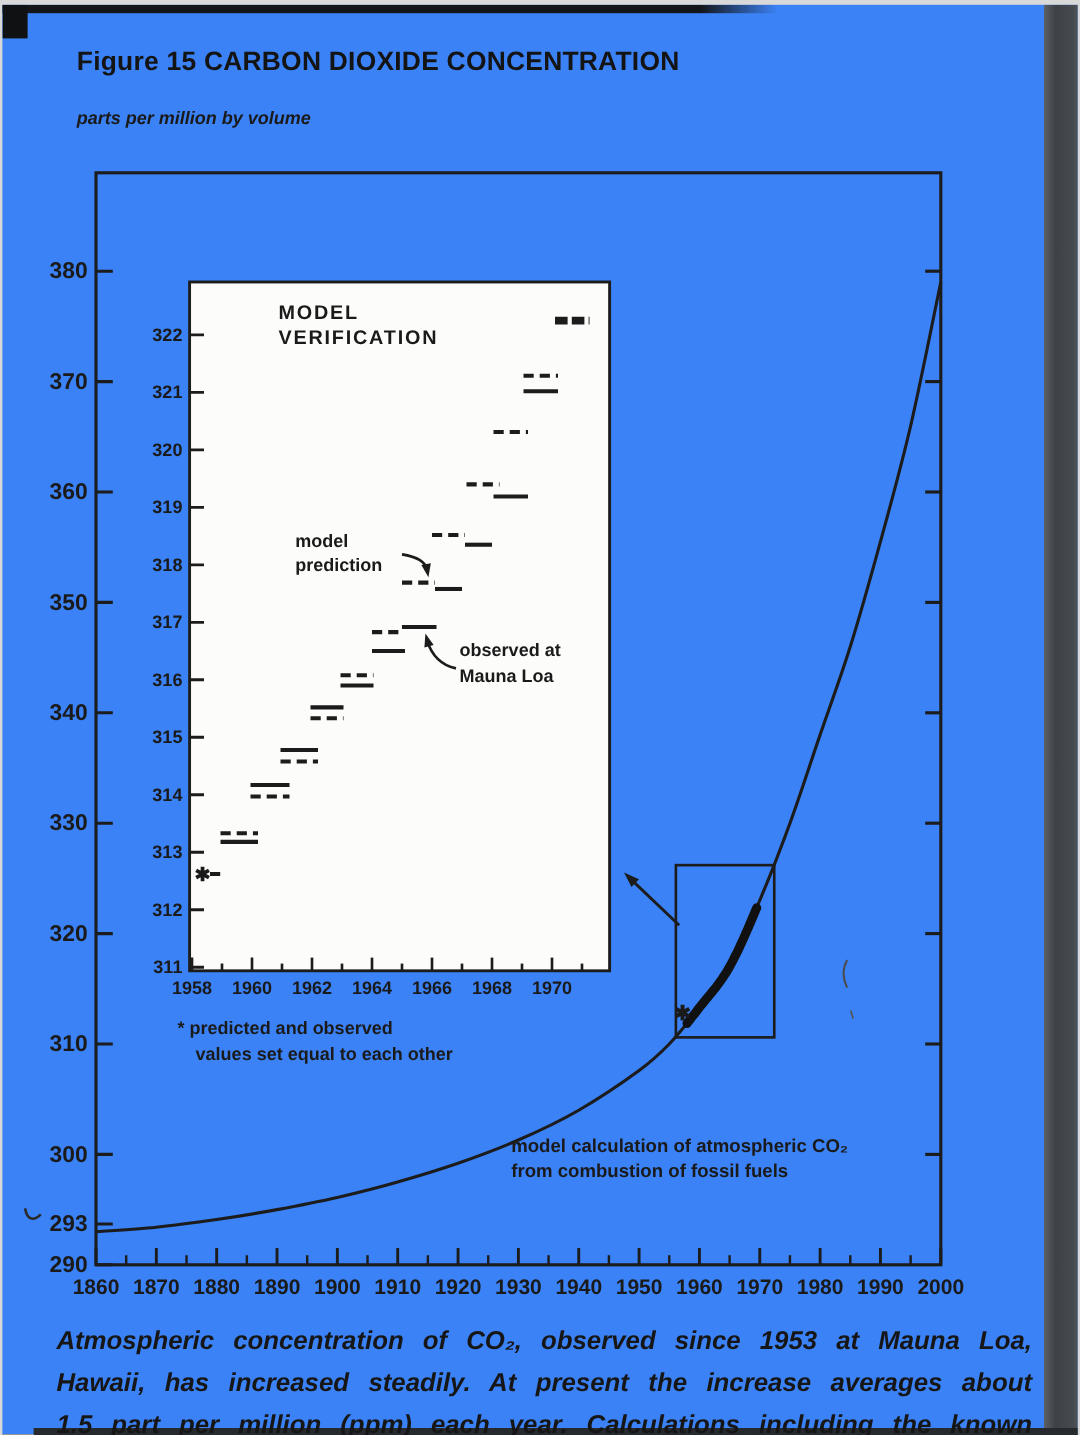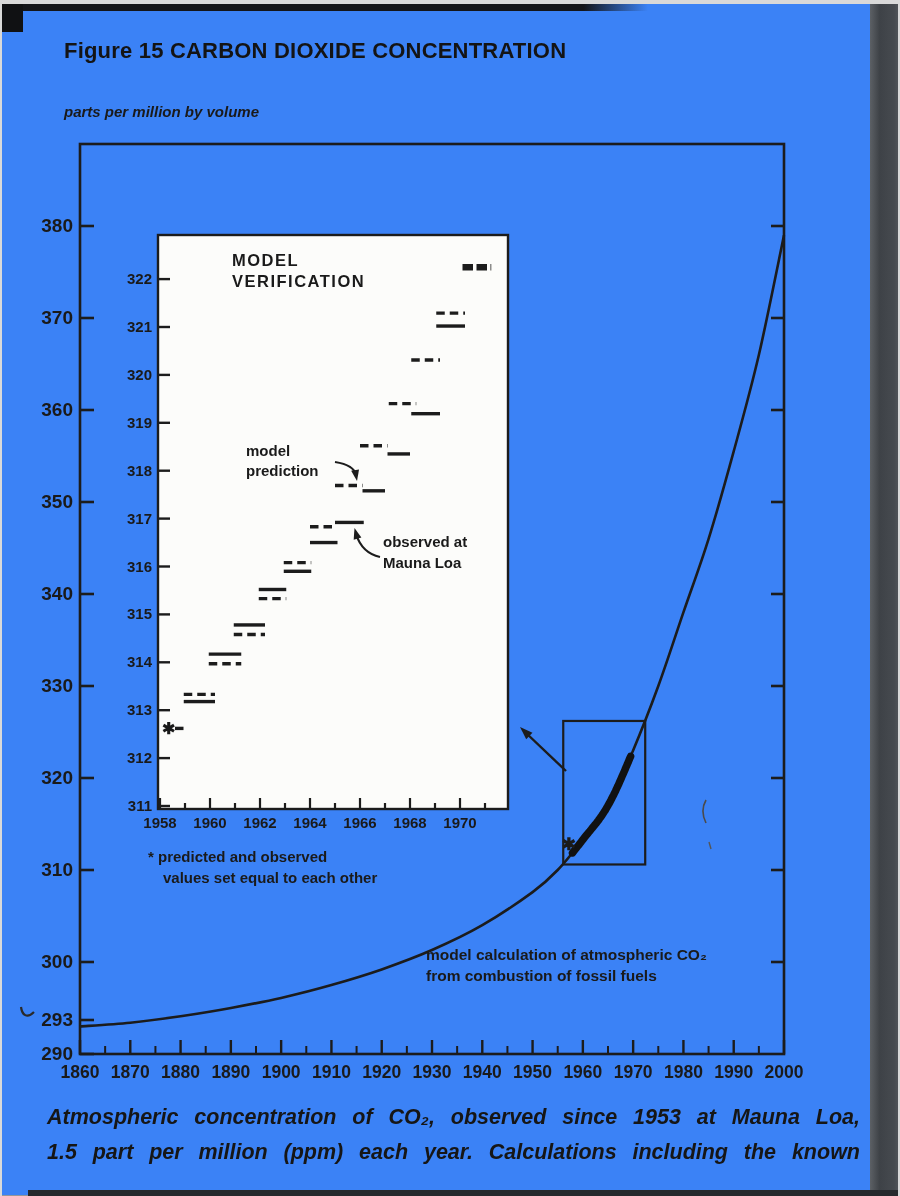--- a/index.html
+++ b/index.html
@@ -1,21 +1,21 @@
 <!DOCTYPE html>
 <html><head>
 <meta charset="utf-8">
 <style>
   html,body{margin:0;padding:0;background:#d9d9d9;}
   .page{position:relative;width:896px;height:1196px;margin:4px auto;background:#3b82f6;overflow:hidden;
         font-family:"Liberation Sans",sans-serif;}
   .artifact{position:absolute;}
   .title{position:absolute;left:62px;top:33px;width:600px;font-size:22px;line-height:27px;
          font-weight:bold;color:#141414;letter-spacing:.2px;}
-  .ylabel{position:absolute;left:62px;top:99px;font-size:15px;font-weight:bold;font-style:italic;color:#1a1a1a;}
+  .ylabel{position:absolute;left:62px;top:86px;font-size:15px;font-weight:bold;font-style:italic;color:#1a1a1a;}
   .figure-wrap{position:absolute;left:16px;top:0;width:900px;height:1196px;}
   .caption{position:absolute;left:45px;top:1096px;width:813px;color:#161616;
            font-size:21.5px;line-height:35px;font-weight:bold;font-style:italic;word-spacing:2px;}
   .caption .cline{text-align:justify;text-align-last:justify;white-space:nowrap;}
   svg text.svgt{font-family:"Liberation Sans",sans-serif;font-weight:bold;fill:#1a1a1a;}
 </style>
 </head>
 <body>
 
 <div class="page">
@@ -201,15 +201,16 @@
         <text x="130" y="858" font-size="15" text-anchor="start" class="svgt">* predicted and observed</text>
         <text x="145" y="879" font-size="15" text-anchor="start" class="svgt">values set equal to each other</text>
         <path d="M3,1003 C4,1011 9,1015 16,1008" fill="none" stroke="#2a2a2a" stroke-width="2.2"></path>
         <path d="M688,796 c-4,7 -4,15 0,23" fill="none" stroke="#4b4b4b" stroke-width="1.6"></path>
         <path d="M691,838 l2,7" fill="none" stroke="#555" stroke-width="1.4"></path>
       </svg>
   </div>
 
   <div class="caption">
     <div class="cline">Atmospheric concentration of CO₂, observed since 1953 at Mauna Loa,</div>
+    <div class="cline">Hawaii, has increased steadily. At present the increase averages about</div>
     <div class="cline">1.5 part per million (ppm) each year. Calculations including the known</div>
   </div>
 </div>
 
 </body></html>

